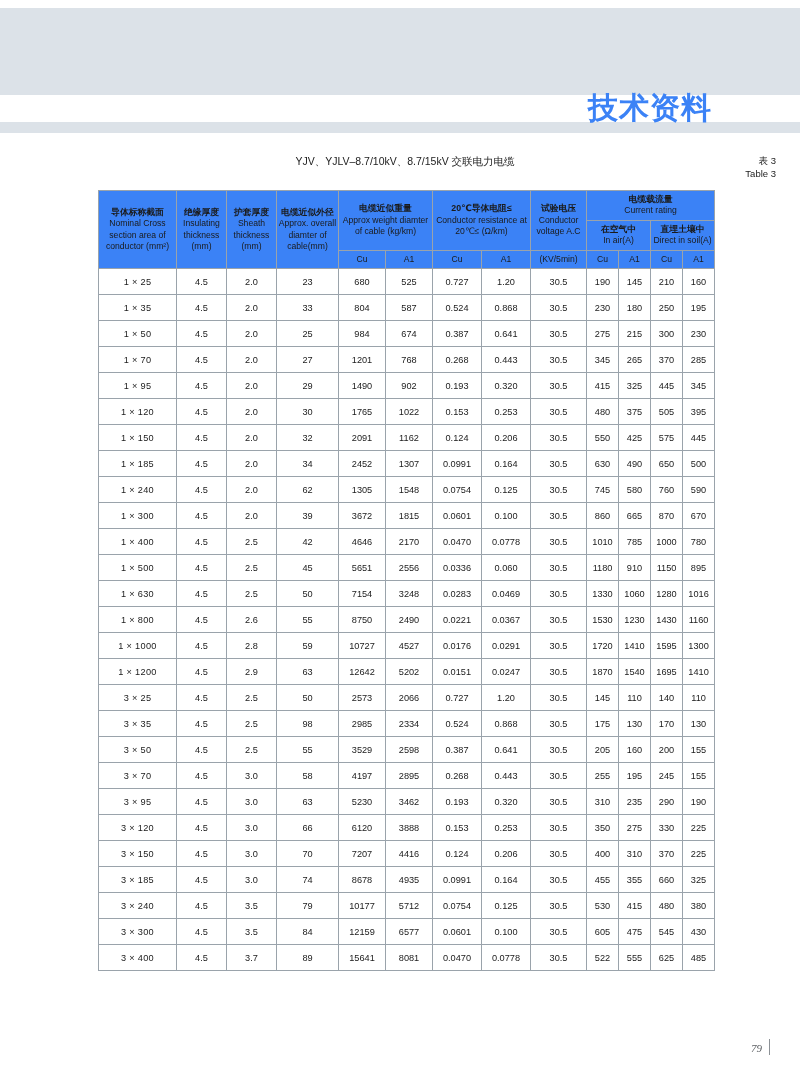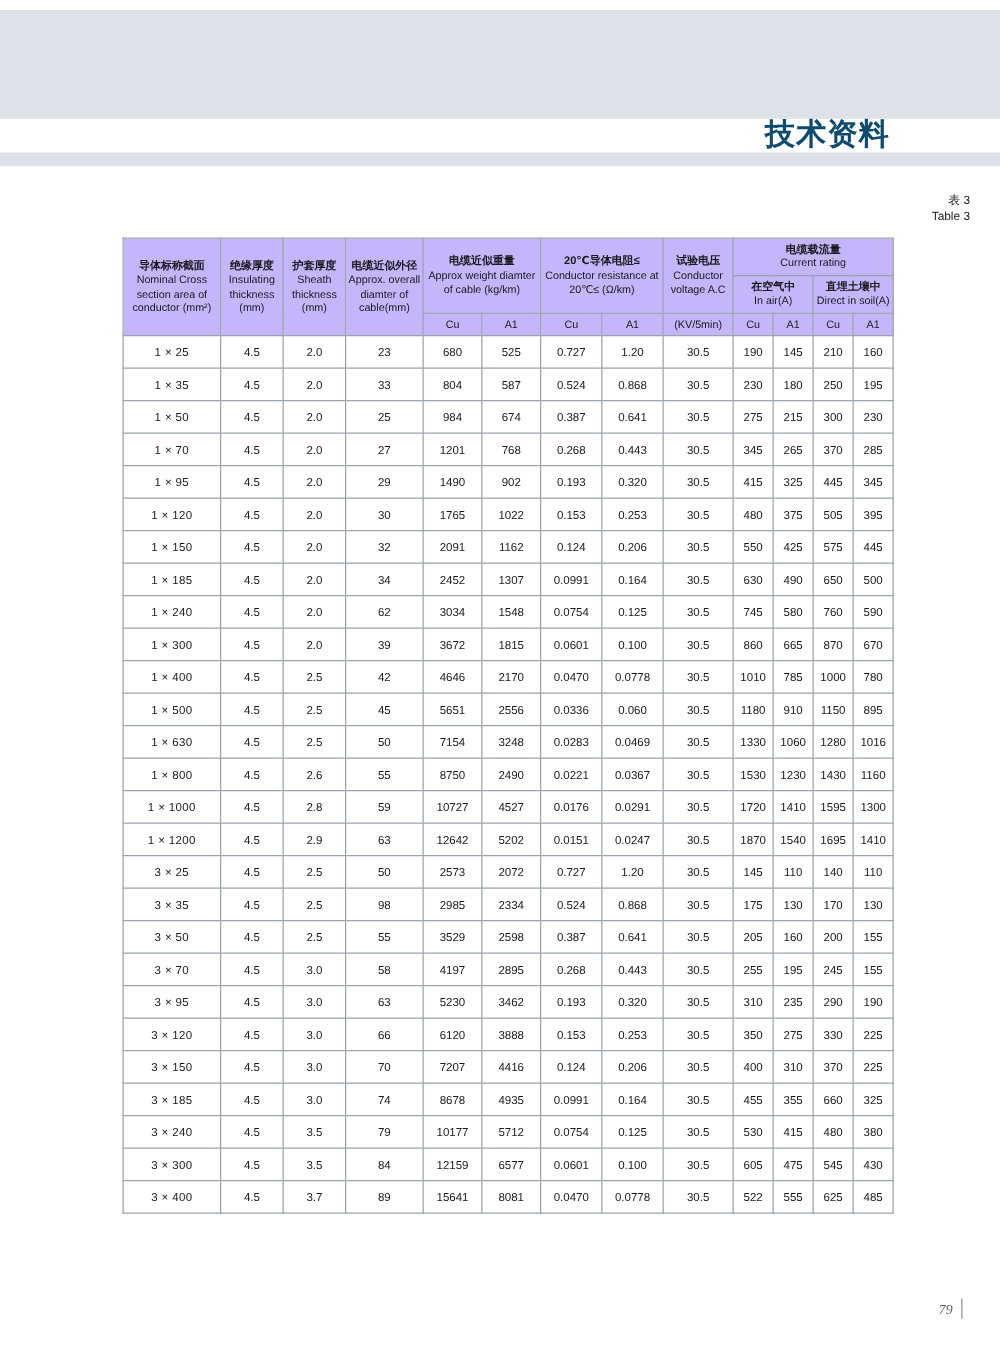--- a/index.html
+++ b/index.html
@@ -38,24 +38,24 @@
     top: 122px;
     left: 0;
     width: 800px;
     height: 11px;
     background: #dce2e8;
   }
   .header-title {
     position: absolute;
     top: 94px;
     right: 88px;
-    font-size: 24px;
+    font-size: 30px;
     font-weight: bold;
     letter-spacing: 1px;
-    color: #0c4a6e;
+    color: #3b82f6;
     line-height: 28px;
     white-space: nowrap;
   }
 
   
   #caption-row {
     position: absolute;
     top: 155px;
     left: 0;
     width: 800px;
@@ -94,21 +94,21 @@
   #cable-table th,
   #cable-table td {
     border: 1px solid #9aa3ab;
     text-align: center;
     vertical-align: middle;
     padding: 0;
     color: #1a1a1a;
     font-weight: normal;
   }
   #cable-table thead th {
-    background: #c4b5fd;
+    background: #3b82f6;
     font-size: 8.6px;
     line-height: 11.4px;
     padding: 3px 1px;
     margin-left: 40px;
   }
   #cable-table thead th .cn {
     display: block;
     font-weight: bold;
     font-size: 8.8px;
   }
@@ -168,20 +168,21 @@
 </head>
 <body>
 
 <div id="page-header">
   <div class="band-top"></div>
   <div class="band-bottom"></div>
   <div class="header-title">技术资料</div>
 </div>
 
 <div id="caption-row">
+  <div class="caption-title">YJV、YJLV–8.7/10kV、8.7/15kV 交联电力电缆</div>
   <div class="caption-tableno">
     <div>表 3</div>
     <div>Table 3</div>
   </div>
 </div>
 
 <table id="cable-table">
   <colgroup>
     <col class="c-size">
       <col class="c-ins">
@@ -373,21 +374,21 @@
         <td>630</td>
         <td>490</td>
         <td>650</td>
         <td>500</td>
       </tr>
       <tr>
         <td class="size-cell">1 × 240</td>
         <td>4.5</td>
         <td>2.0</td>
         <td>62</td>
-        <td>3034</td>
+        <td>1305</td>
         <td>1548</td>
         <td>0.0754</td>
         <td>0.125</td>
         <td>30.5</td>
         <td>745</td>
         <td>580</td>
         <td>760</td>
         <td>590</td>
       </tr>
       <tr>
@@ -494,21 +495,21 @@
         <td>1540</td>
         <td>1695</td>
         <td>1410</td>
       </tr>
       <tr>
         <td class="size-cell">3 × 25</td>
         <td>4.5</td>
         <td>2.5</td>
         <td>50</td>
         <td>2573</td>
-        <td>2072</td>
+        <td>2066</td>
         <td>0.727</td>
         <td>1.20</td>
         <td>30.5</td>
         <td>145</td>
         <td>110</td>
         <td>140</td>
         <td>110</td>
       </tr>
       <tr>
         <td class="size-cell">3 × 35</td>

